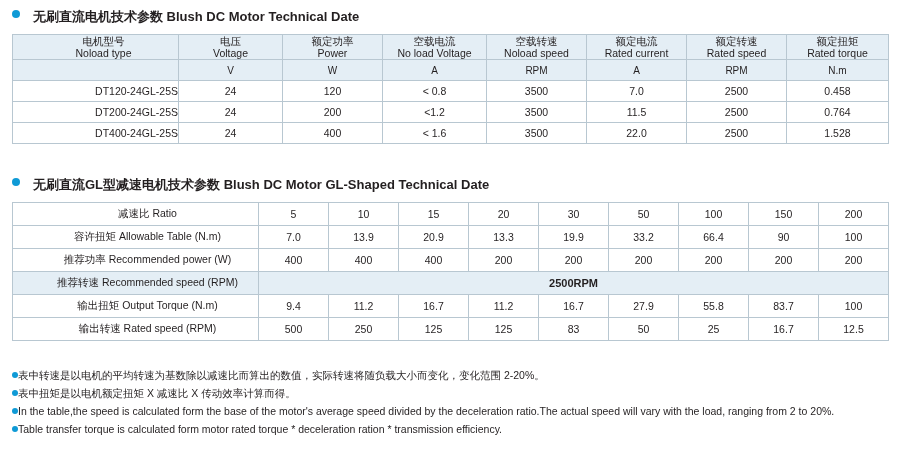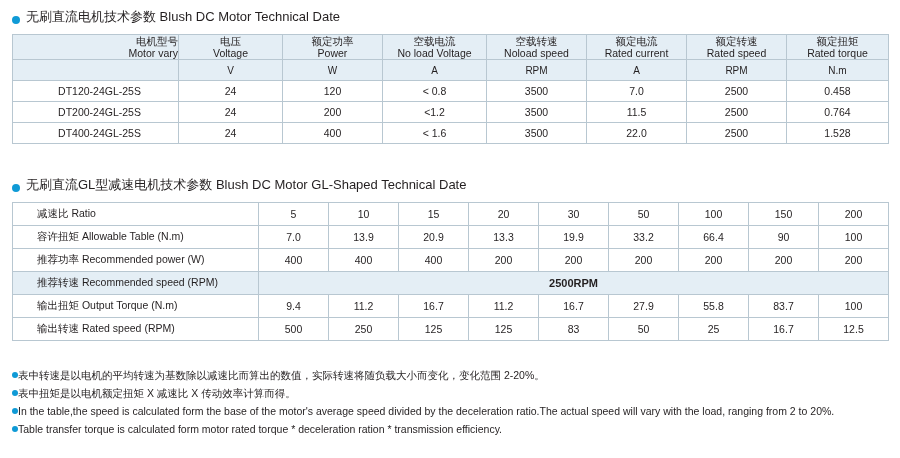--- a/index.html
+++ b/index.html
@@ -18,24 +18,24 @@
     position: relative;
     width: 900px;
     height: 458px;
     box-sizing: border-box;
     padding: 10px 12px 0 12px;
   }
 
   
   .sec-head {
     display: flex;
-    align-items: flex-end;
-    gap: 6px;
+    align-items: flex-start;
+    gap: 13px;
     font-size: 13px;
-    font-weight: normal;
+    font-weight: bold;
     letter-spacing: 0;
     margin: 0 0 10px 0;
     line-height: 14px;
   }
   .bullet {
     display: inline-block;
     width: 8px;
     height: 8px;
     border-radius: 50%;
     background: #0f9ad6;
@@ -66,28 +66,28 @@
     font-size: 10.5px;
   }
   .hdr-row td .cn { display: block; }
   .hdr-row td .en { display: block; }
   .unit-row td {
     background: #e4eef5;
     height: 18px;
     font-size: 10px;
   }
   .t1 td.first, .t2 td.first {
+    text-align: right;
+    padding-left: 8px;
+  }
+  .t1 .hdr-row td.first, .t1 .unit-row td.first { text-align: center; padding-left: 16px; }
+  .t1 tbody td { height: 20px; }
+
+  .t2 .rowhead {
     text-align: center;
-    padding-left: 8px;
-  }
-  .t1 .hdr-row td.first, .t1 .unit-row td.first { text-align: right; padding-left: 16px; }
-  .t1 tbody td { height: 20px; }
-
-  .t2 .rowhead {
-    text-align: left;
     padding-left: 24px;
     background: #ffffff;
     font-size: 10.5px;
   }
   .t2 td { height: 22px; }
   .t2 .shaded td { background: #e4eef5; }
   .t2 .merged { font-weight: bold; font-size: 11px; }
 
   .spacer-1 { height: 34px; }
   .spacer-2 { height: 26px; }
@@ -127,21 +127,21 @@
       <col style="width:104px">
       <col style="width:100px">
       <col style="width:100px">
       <col style="width:100px">
       <col style="width:102px">
     </colgroup>
     <tbody>
       <tr class="hdr-row">
         <td class="first">
           <span class="cn">电机型号</span>
-          <span class="en">Motor vary</span>
+          <span class="en">Noload type</span>
         </td>
         <td>
           <span class="cn">电压</span>
           <span class="en">Voltage</span>
         </td>
         <td>
           <span class="cn">额定功率</span>
           <span class="en">Power</span>
         </td>
         <td>

